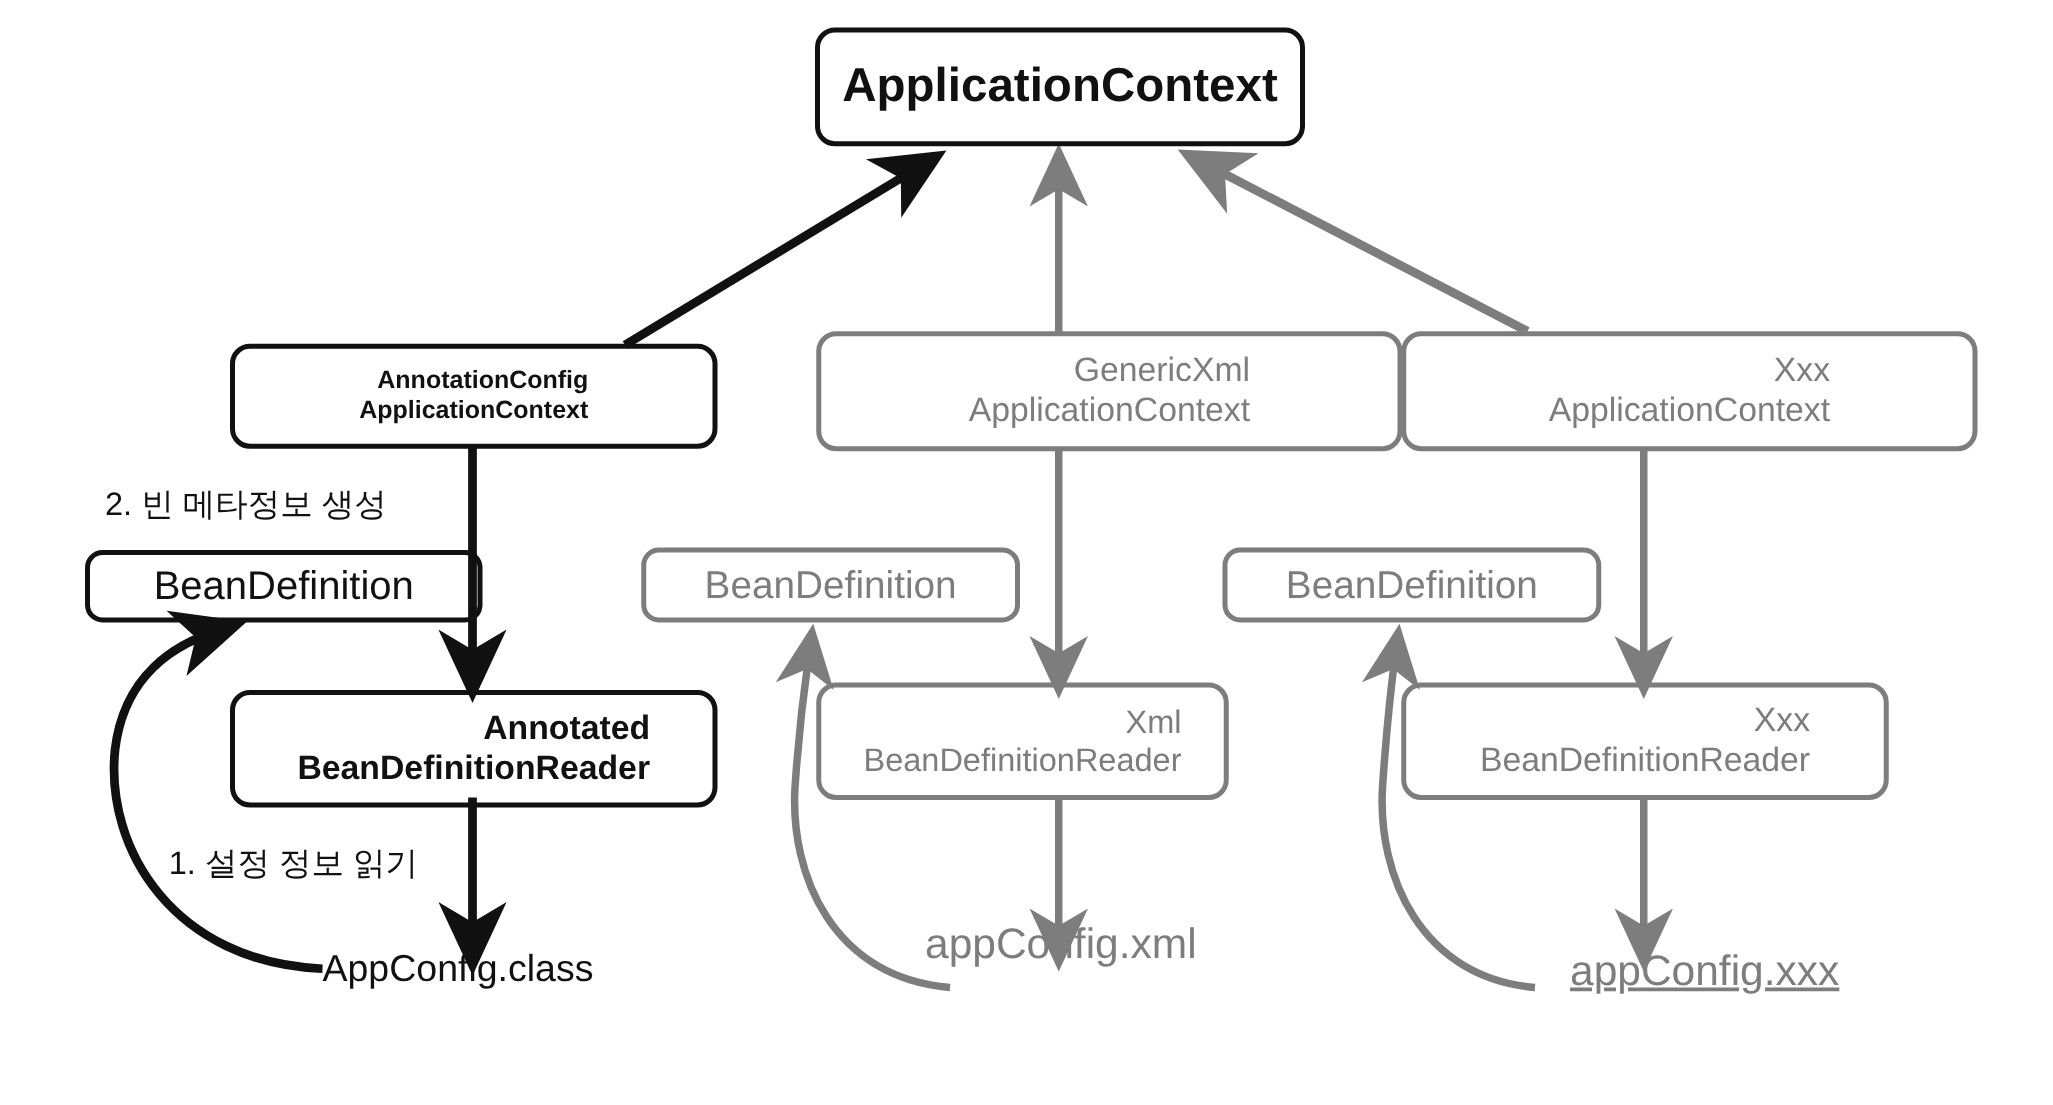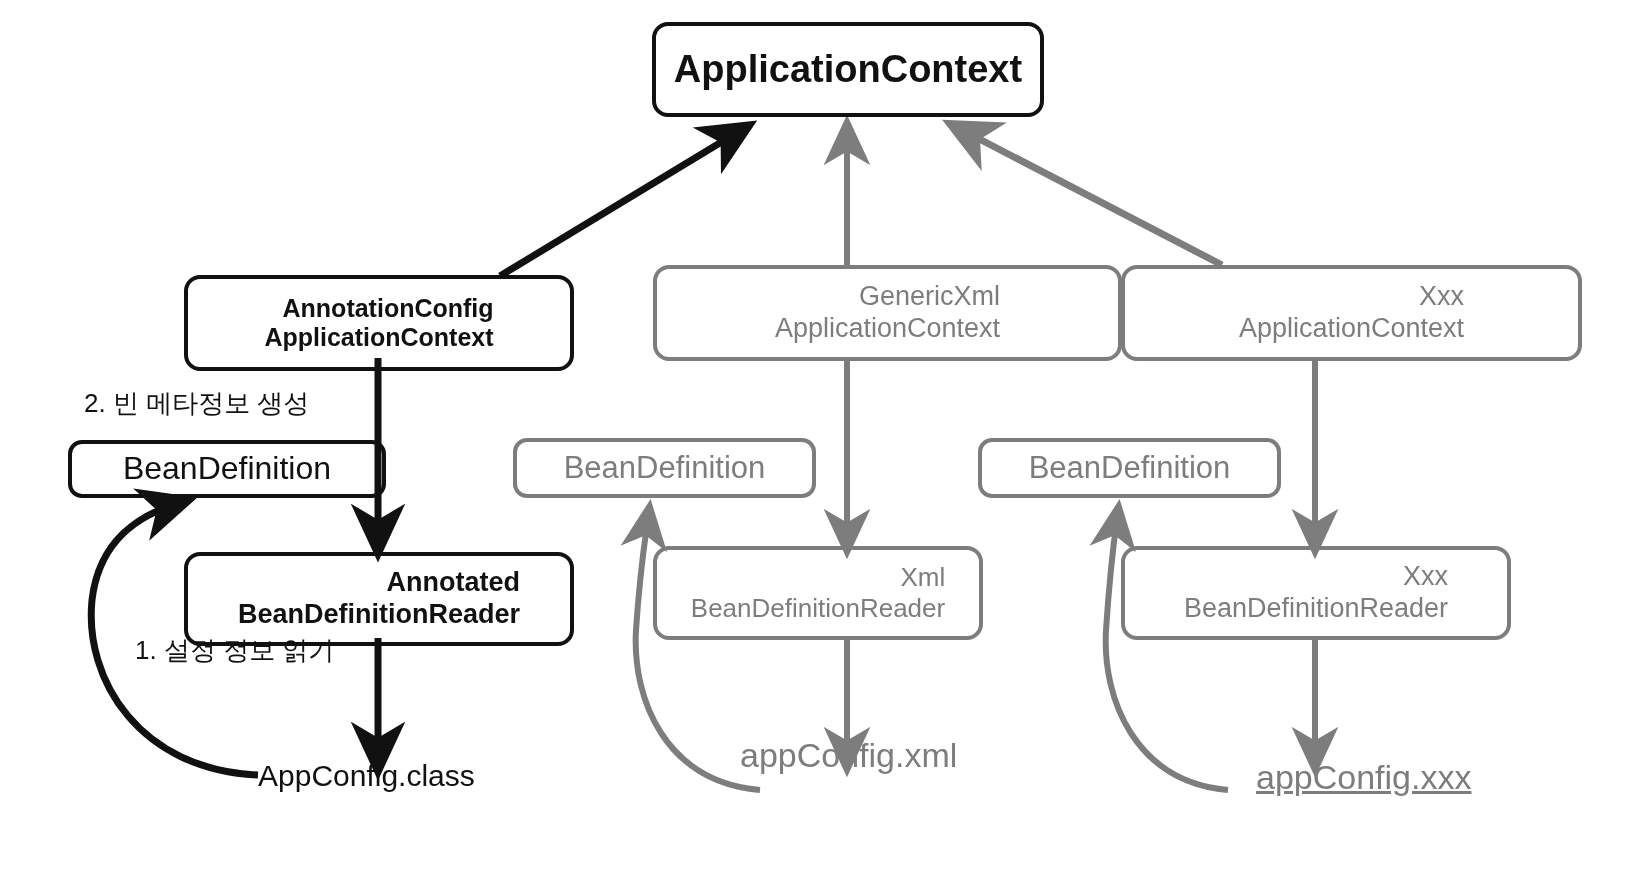--- a/index.html
+++ b/index.html
@@ -96,31 +96,31 @@
 
     <line x1="1315" y1="358" x2="1315" y2="540" stroke="#7d7d7d" stroke-width="6" marker-end="url(#ah-gray)"></line>
 
     <line x1="1315" y1="638" x2="1315" y2="758" stroke="#7d7d7d" stroke-width="6" marker-end="url(#ah-gray)"></line>
 
     <path d="M 1228,790 C 1136,782 1102,700 1106,630 C 1110,570 1114,540 1117,518" fill="none" stroke="#7d7d7d" stroke-width="6" marker-end="url(#ah-gray)"></path>
   </svg>
 
   <div class="node black" style="left:652px; top:22px; width:392px; height:95px; border-radius:16px; font-size:38px;">ApplicationContext</div>
 
-  <div class="node black" style="left:184px; top:275px; width:390px; height:96px; border-radius:16px; font-size:25px;">AnnotationConfig
+  <div class="node black" style="left:184px; top:275px; width:390px; height:84px; border-radius:16px; font-size:20px;">AnnotationConfig
 ApplicationContext</div>
 
   <div class="steplabel" style="left:84px; top:386px; font-size:26px;">2. 빈 메타정보 생성</div>
 
   <div class="node black" style="left:68px; top:440px; width:318px; height:58px; border-radius:14px; font-size:32px; font-weight:normal;">BeanDefinition</div>
 
   <div class="node black" style="left:184px; top:552px; width:390px; height:94px; border-radius:16px; font-size:27px;">Annotated
 BeanDefinitionReader</div>
 
-  <div class="steplabel" style="left:135px; top:633px; font-size:26px;">1. 설정 정보 읽기</div>
+  <div class="steplabel" style="left:135px; top:673px; font-size:26px;">1. 설정 정보 읽기</div>
 
   <div class="plainlabel black" style="left:258px; top:758px; font-size:30px;">AppConfig.class</div>
 
   <div class="node gray" style="left:653px; top:265px; width:469px; height:96px; border-radius:16px; font-size:27px;">GenericXml
 ApplicationContext</div>
 
   <div class="node gray" style="left:513px; top:438px; width:303px; height:60px; border-radius:14px; font-size:31px;">BeanDefinition</div>
 
   <div class="node gray" style="left:653px; top:546px; width:330px; height:94px; border-radius:16px; font-size:26px;">Xml
 BeanDefinitionReader</div>

